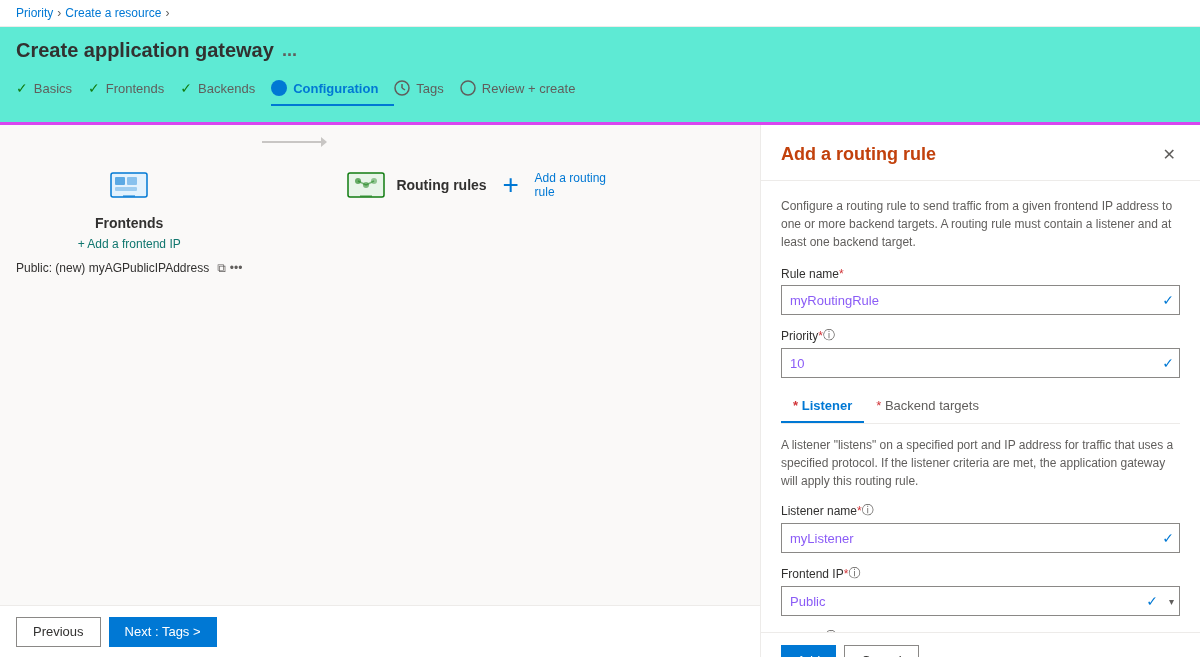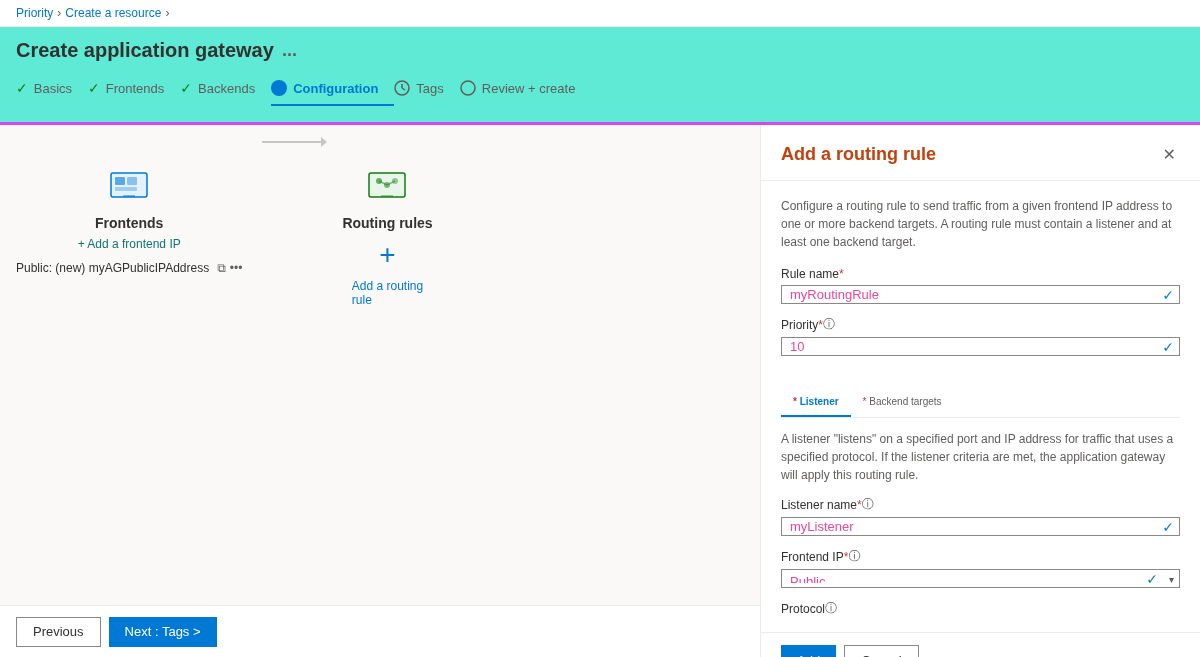--- a/index.html
+++ b/index.html
@@ -31,47 +31,47 @@
     .node-icon { width: 48px; height: 48px; display: flex; align-items: center; justify-content: center; }
     .node-label { font-size: 14px; font-weight: 600; color: #323130; }
     .node-action { font-size: 12px; color: #0f766e; cursor: pointer; text-decoration: none; }
     .node-item { display: flex; align-items: center; gap: 8px; font-size: 12px; color: #323130; margin-top: 4px; }
     .node-item-icons { display: flex; gap: 4px; color: #605e5c; cursor: pointer; }
 
     .connector { display: flex; align-items: center; padding: 0 20px; margin-top: -20px; }
     .connector-line { width: 60px; height: 2px; background: #c8c6c4; position: relative; }
     .connector-line::after { content: ''; position: absolute; right: -5px; top: -4px; width: 0; height: 0; border-left: 6px solid #c8c6c4; border-top: 5px solid transparent; border-bottom: 5px solid transparent; }
 
-    .routing-node { display: flex; flex-direction: column; align-items: center; gap: 6px; }
+    .routing-node { display: flex; align-items: center; gap: 6px; }
     .routing-add-btn { width: 36px; height: 36px; border: none; background: transparent; color: #0078d4; font-size: 28px; cursor: pointer; display: flex; align-items: center; justify-content: center; line-height: 1; }
     .routing-add-label { font-size: 12px; color: #0078d4; cursor: pointer; text-align: left; }
 
     
     .panel { position: absolute; right: 0; top: 0; width: 440px; height: 100%; background: #fff; border-left: 1px solid #edebe9; display: flex; flex-direction: column; overflow: hidden; }
     .panel-header { display: flex; justify-content: space-between; align-items: center; padding: 16px 20px 12px; border-bottom: 1px solid #edebe9; }
     .panel-title { font-size: 18px; font-weight: 600; color: #c2410c; }
     .panel-close { background: none; border: none; font-size: 16px; cursor: pointer; color: #605e5c; padding: 4px; }
     .panel-body { flex: 1; overflow-y: auto; padding: 16px 20px; }
     .panel-footer { padding: 12px 20px; border-top: 1px solid #edebe9; display: flex; gap: 8px; }
 
     .panel-desc { font-size: 12px; color: #605e5c; margin-bottom: 16px; line-height: 1.5; }
 
     .form-row { margin-bottom: 12px; }
     .form-label { font-size: 12px; color: #323130; margin-bottom: 4px; display: flex; align-items: center; gap: 0; }
     .form-label .required { color: #d13438; }
     .form-label .info-icon { color: #605e5c; font-size: 12px; cursor: pointer; }
 
-    .form-input { width: 100%; height: 19px; border: 1px solid #8a8886; padding: 4px 12px 4px 8px; font-size: 13px; color: #ec4899; background: #fff; outline: none; position: relative; }
+    .form-input { width: 100%; height: 30px; border: 1px solid #8a8886; padding: 4px 12px 4px 8px; font-size: 13px; color: #8b5cf6; background: #fff; outline: none; position: relative; }
     .input-wrapper { position: relative; display: flex; align-items: center; }
     .input-wrapper .form-input { flex: 1; }
     .input-arrow { position: absolute; right: 6px; top: 50%; transform: translateY(-50%); color: #605e5c; font-size: 10px; pointer-events: none; }
     .input-check { position: absolute; right: 6px; top: 50%; transform: translateY(-50%); color: #0078d4; font-size: 14px; pointer-events: none; }
 
     .tabs-row { display: flex; gap: 0; border-bottom: 1px solid #edebe9; margin-bottom: 12px; }
-    .tab-item { padding: 8px 12px; font-size: 10px; cursor: pointer; color: #605e5c; border-bottom: 2px solid transparent; margin-top: 20px; }
+    .tab-item { padding: 8px 12px; font-size: 13px; cursor: pointer; color: #605e5c; border-bottom: 2px solid transparent; }
     .tab-item.active { color: #0078d4; border-bottom: 2px solid #0078d4; font-weight: 600; }
     .tab-item .required { color: #d13438; }
 
     .info-text { font-size: 12px; color: #605e5c; margin-bottom: 12px; line-height: 1.5; }
 
     .btn-primary { background: #0078d4; color: #fff; border: none; padding: 6px 16px; font-size: 13px; cursor: pointer; height: 30px; }
     .btn-secondary { background: #fff; color: #323130; border: 1px solid #8a8886; padding: 6px 16px; font-size: 13px; cursor: pointer; height: 30px; }
 
     .bottom-bar { position: absolute; bottom: 0; left: 0; right: 440px; height: 52px; background: #fff; border-top: 1px solid #edebe9; display: flex; align-items: center; padding: 0 16px; gap: 8px; }
   </style>

